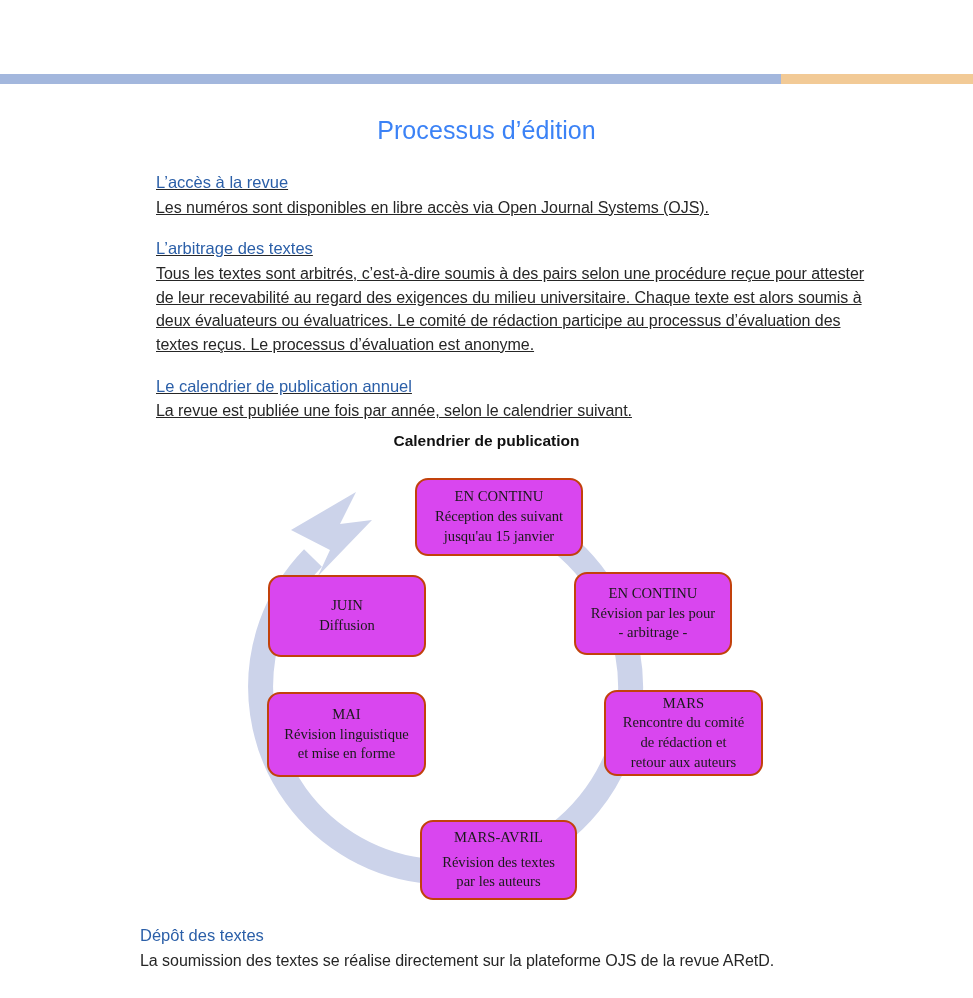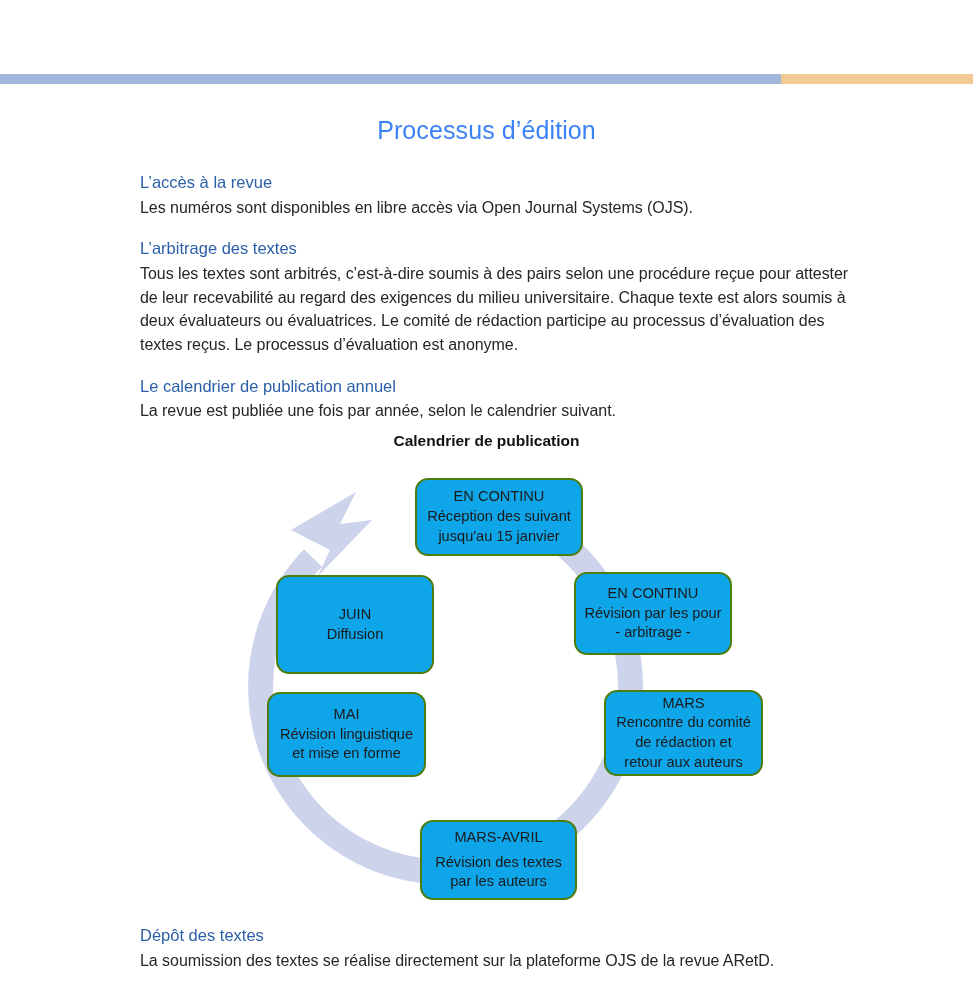--- a/index.html
+++ b/index.html
@@ -44,23 +44,24 @@
     width: 973px;
     text-align: center;
     font-size: 25px;
     color: #3b82f6;
     letter-spacing: 0.1px;
   }
 
   
   .content {
     position: absolute;
-    left: 140px;
+    left: 156px;
     top: 172px;
     width: 720px;
+    text-decoration: underline;
   }
   .sec-heading {
     font-size: 16.5px;
     color: #2b5fa8;
     margin: 0 0 3px 0;
     line-height: 1.25;
   }
   .sec-body {
     font-size: 16px;
     color: #262626;
@@ -95,42 +96,43 @@
     left: 0;
     top: 26px;
     width: 973px;
     height: 456px;
   }
   .ring-svg { display: block; }
 
   .node {
     position: absolute;
     box-sizing: border-box;
-    border: 2px solid #4d7c0f;
+    border: 2px solid #c2410c;
     border-radius: 13px;
-    background: #0ea5e9;
+    background: #d946ef;
     text-align: center;
     font-size: 14.6px;
     color: #1a1a1a;
     line-height: 1.35;
     display: flex;
     flex-direction: column;
     align-items: center;
     justify-content: center;
     padding: 6px 8px;
+    font-family: Liberation Serif, serif;
   }
   .node .ln { display: block; white-space: nowrap; }
   .node .spacer { display: block; height: 9px; }
 
   .node-reception   { left: 415px; top: 478px; width: 168px; height: 78px; }
   .node-revision-pairs { left: 574px; top: 572px; width: 158px; height: 83px; }
   .node-mars        { left: 604px; top: 690px; width: 159px; height: 86px; }
   .node-mars-avril  { left: 420px; top: 820px; width: 157px; height: 80px; }
   .node-mai         { left: 267px; top: 692px; width: 159px; height: 85px; }
-  .node-juin        { left: 268px; top: 575px; width: 158px; height: 99px; margin-left: 8px; }
+  .node-juin        { left: 268px; top: 575px; width: 158px; height: 82px; }
 
   
   .footer {
     position: absolute;
     left: 140px;
     top: 925px;
     width: 720px;
   }
 </style>
 </head>

